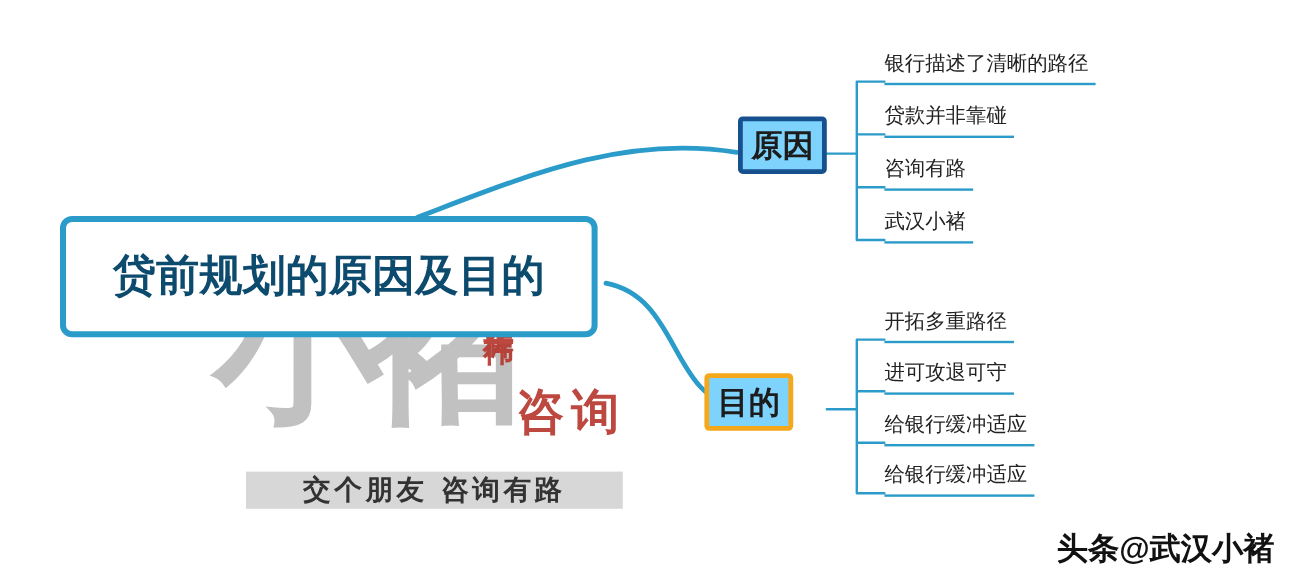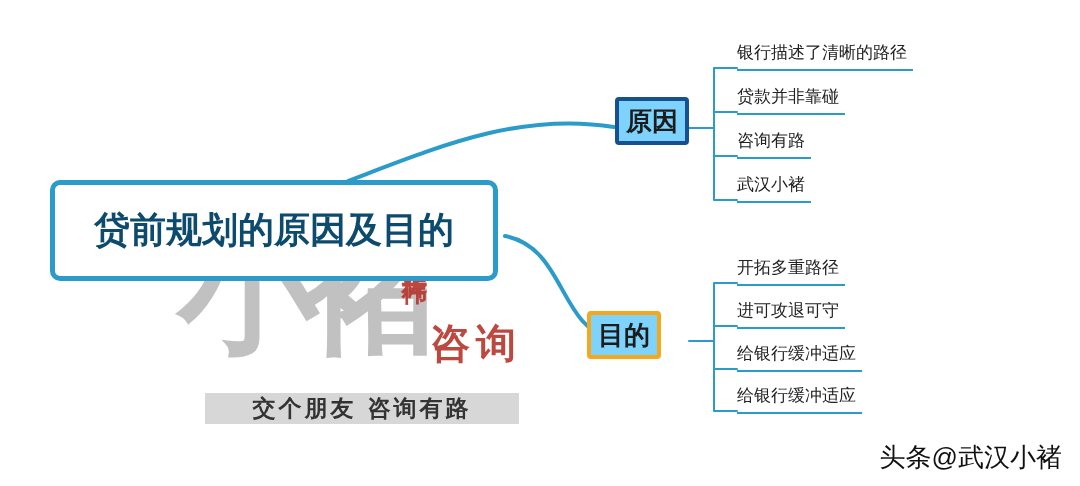--- a/index.html
+++ b/index.html
@@ -133,21 +133,21 @@
   .leaf-p0 { top: 257px; }
   .leaf-p1 { top: 300px; }
   .leaf-p2 { top: 343px; }
   .leaf-p3 { top: 385px; }
   
   .credit {
     position: absolute;
     right: 18px; top: 440px;
     z-index: 3;
     font-size: 26px;
-    font-weight: 400;
+    font-weight: 700;
     color: #111111;
     white-space: nowrap;
   }
 </style>
 </head>
 <body>
 
 <div class="canvas">
 
   <div class="wm-callig">小褚</div>

